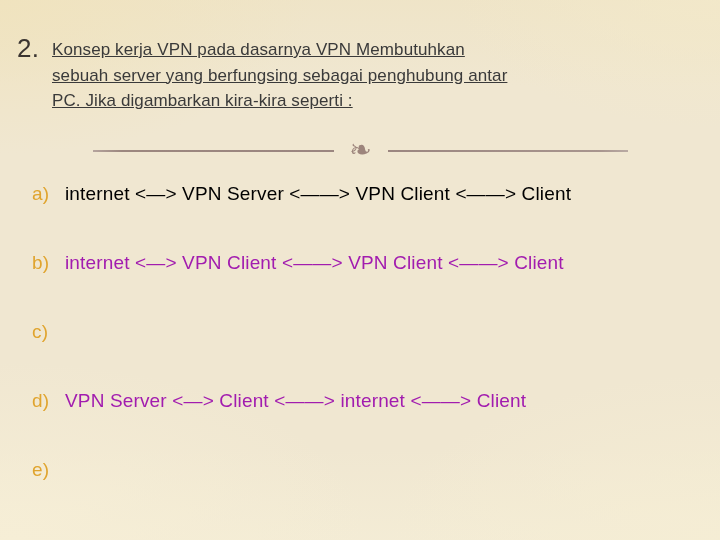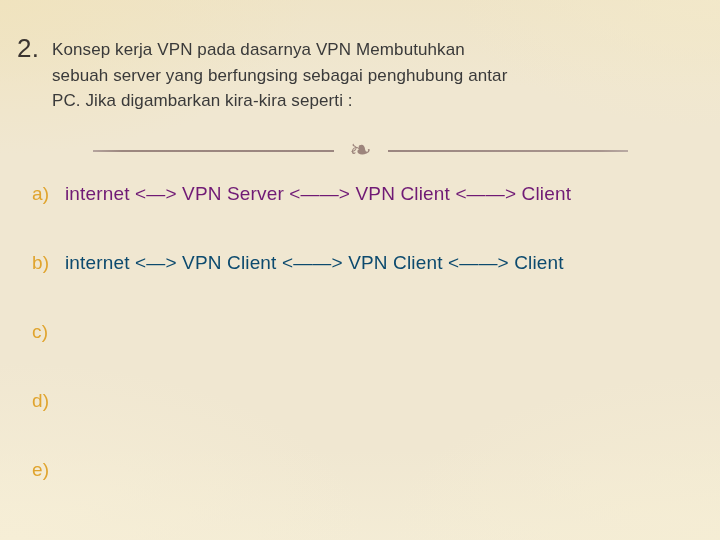--- a/index.html
+++ b/index.html
@@ -84,20 +84,21 @@
     line-height: 25.5px;
     color: #3a3a3a;
     letter-spacing: 0.1px;
     padding-top: 4px;
     max-width: 595px;
   }
 
   .hdr-text .ln {
     display: block;
     white-space: pre;
+    text-decoration: underline;
   }
 
   
   #divider {
     position: absolute;
     left: 93px;
     top: 138px;
     width: 535px;
     height: 26px;
     display: flex;
@@ -145,27 +146,27 @@
     font-size: 19px;
     line-height: 24px;
     color: #e0a42e;
     letter-spacing: 0.2px;
   }
 
   .opt-text {
     flex: 1 1 auto;
     font-size: 19px;
     line-height: 24px;
-    color: #0c4a6e;
+    color: #a21caf;
     letter-spacing: 0.15px;
     white-space: pre;
   }
 
   .opt-text.accent {
-    color: #701a75;
+    color: #000000;
   }
 </style>
 </head>
 <body>
 
 <div id="slide">
   <div id="content">
 
     <div id="header">
       <div id="header-row">
@@ -195,20 +196,21 @@
         <span class="opt-marker">b)</span>
         <span class="opt-text">internet &lt;—&gt; VPN Client &lt;——&gt; VPN Client &lt;——&gt; Client</span>
       </div>
 
       <div class="opt">
         <span class="opt-marker">c)</span>
       </div>
 
       <div class="opt">
         <span class="opt-marker">d)</span>
+        <span class="opt-text">VPN Server &lt;—&gt; Client &lt;——&gt; internet &lt;——&gt; Client</span>
       </div>
 
       <div class="opt">
         <span class="opt-marker">e)</span>
       </div>
 
     </div>
 
   </div>
 </div>

